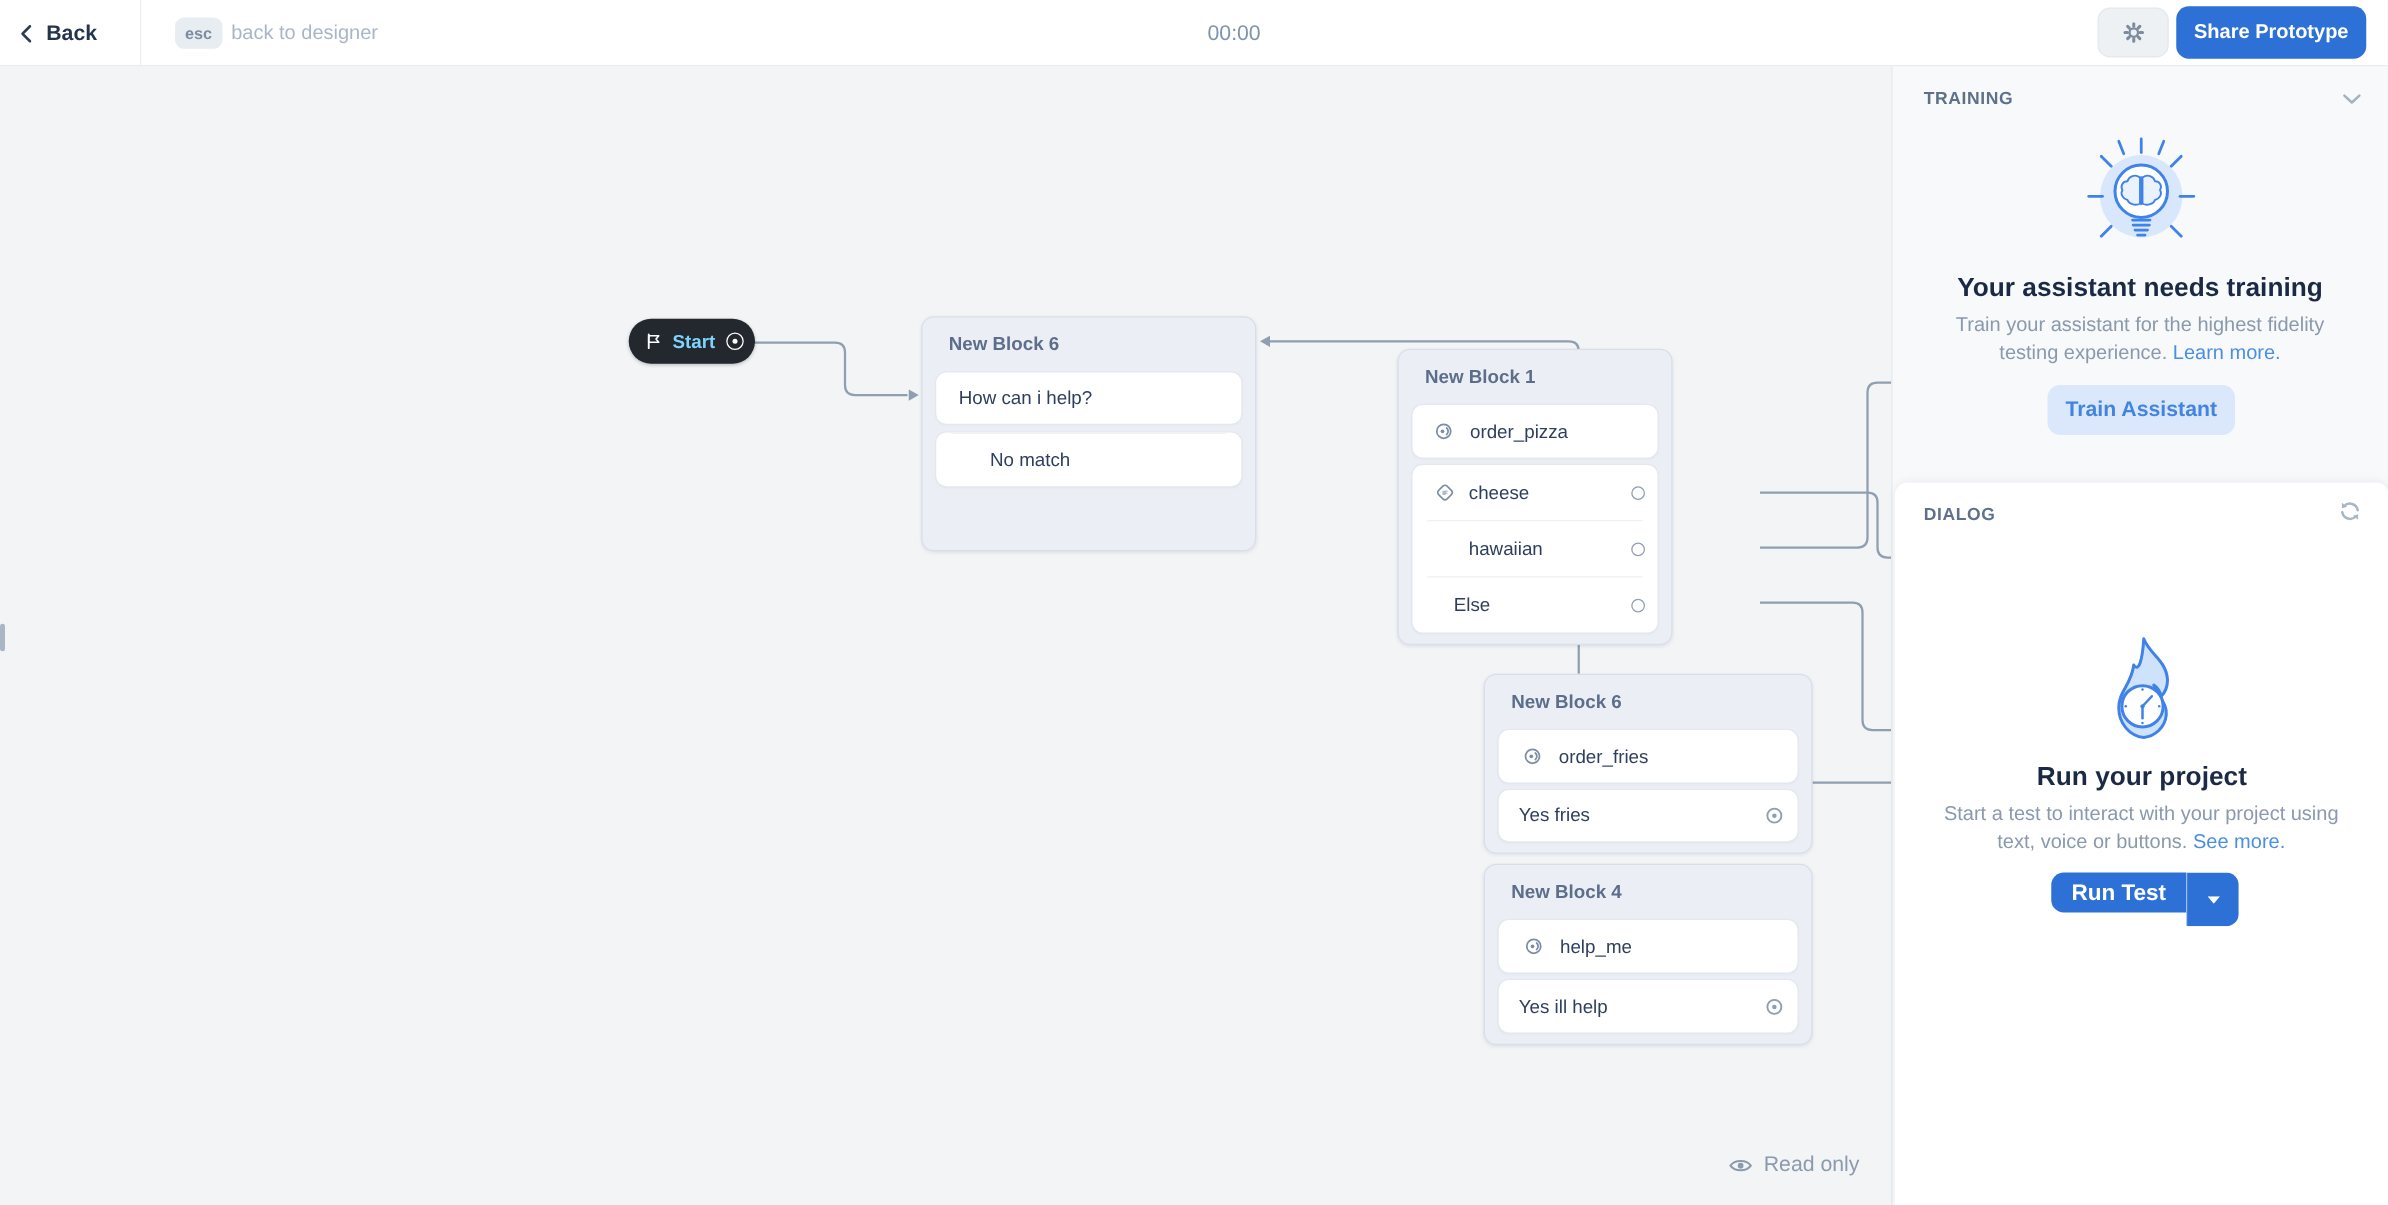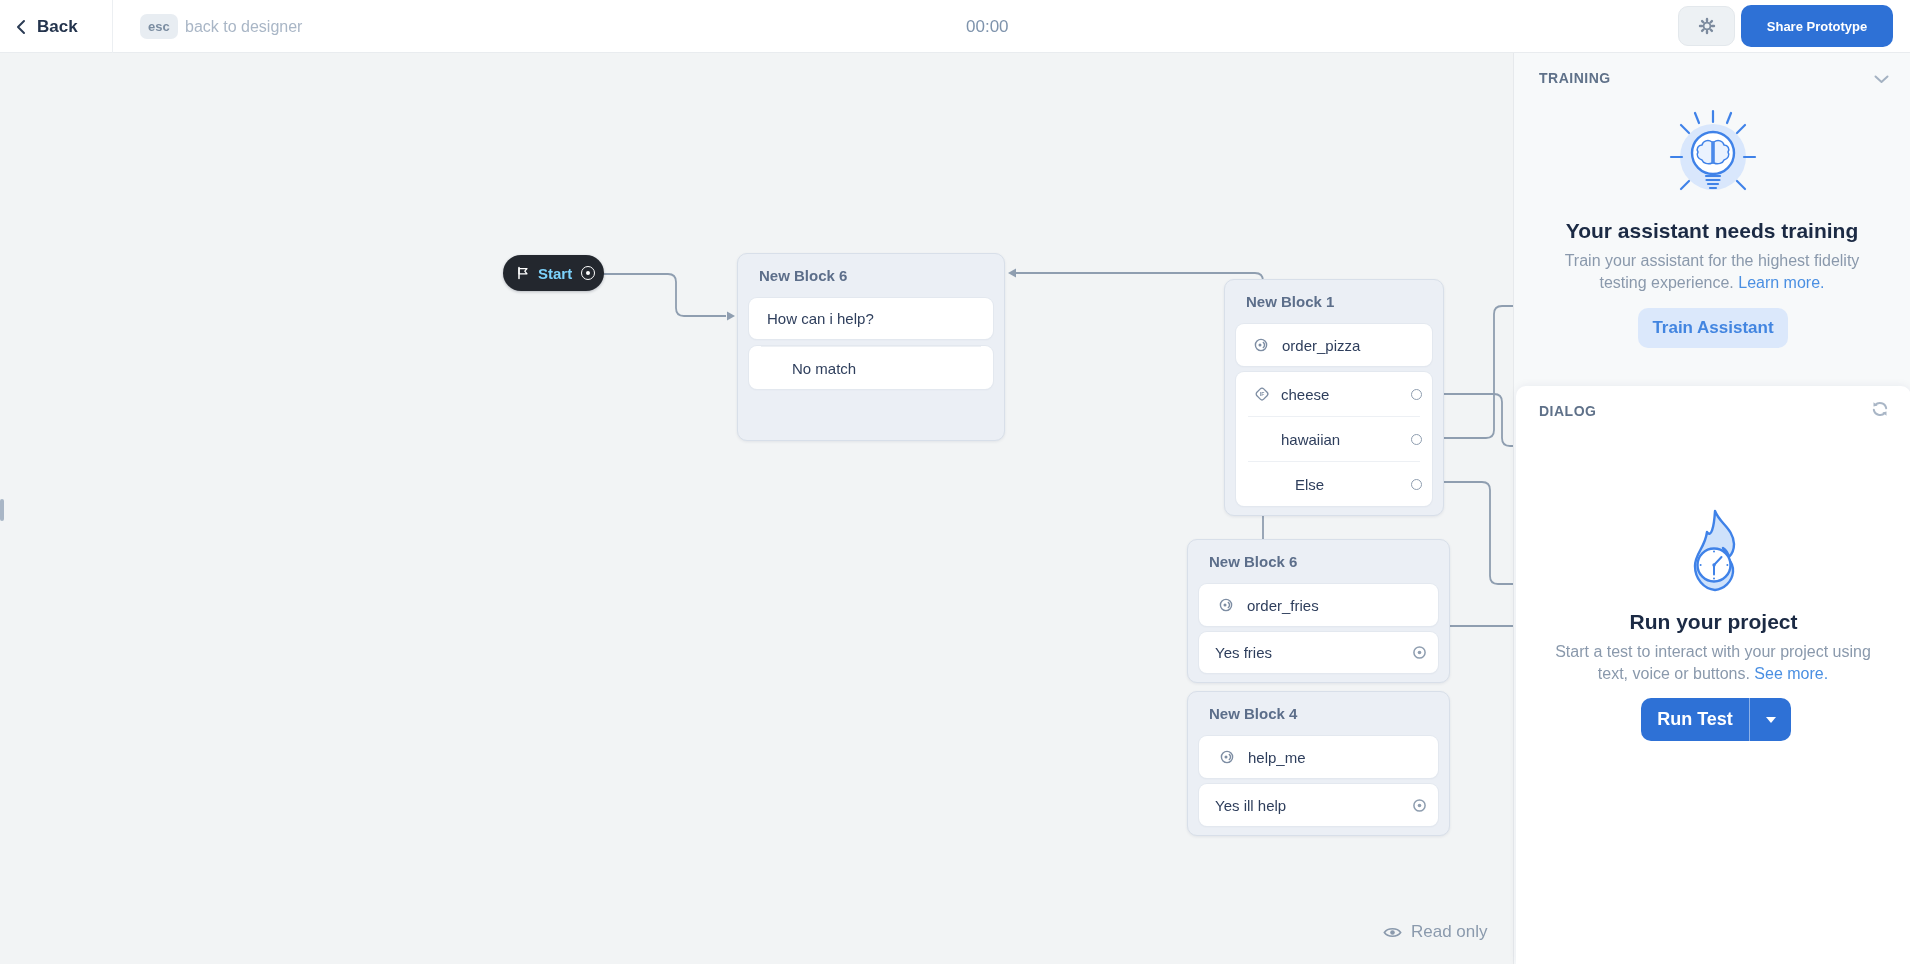--- a/index.html
+++ b/index.html
@@ -7,21 +7,21 @@
 
   
   .topbar { position:absolute; left:0; top:0; width:1910px; height:53px; background:#ffffff; border-bottom:1px solid #e9ecef; z-index:20; }
   .back-btn { position:absolute; left:16px; top:0; height:53px; display:flex; align-items:center; gap:11px; cursor:pointer; }
   .back-label { font-size:17px; font-weight:700; color:#24344d; }
   .tb-divider { position:absolute; left:112px; top:0; width:1px; height:53px; background:#eceff2; }
   .esc-pill { position:absolute; left:140px; top:14px; height:25px; padding:0 8px; background:#e8edf2; border-radius:7px; font-size:13px; font-weight:700; color:#7b8da1; line-height:25px; }
   .esc-hint { position:absolute; left:185px; top:0; line-height:53px; font-size:16px; color:#a9b6c6; }
   .timer { position:absolute; left:966px; top:0; line-height:53px; font-size:17px; color:#7e93ac; }
   .gear-btn { position:absolute; left:1678px; top:6px; width:57px; height:40px; background:#edf1f4; border:1px solid #e3e8ec; border-radius:10px; display:flex; align-items:center; justify-content:center; cursor:pointer; }
-  .share-btn { position:absolute; left:1741px; top:5px; width:152px; height:42px; background:#2e71d6; border:none; border-radius:10px; color:#fff; font-size:13px; font-weight:700; font-family:inherit; cursor:pointer; }
+  .share-btn { position:absolute; left:1741px; top:5px; width:152px; height:42px; background:#2e71d6; border:none; border-radius:10px; color:#fff; font-size:16px; font-weight:700; font-family:inherit; cursor:pointer; }
 
   
   .canvas { position:absolute; left:0; top:53px; width:1513px; height:911px; background:#f2f4f5; overflow:hidden; }
   .wires { position:absolute; left:0; top:0; width:1513px; height:911px; pointer-events:none; }
   .edge-nub { position:absolute; left:0px; top:446px; width:4px; height:22px; border-radius:3px; background:#a9b6c6; }
 
   .start-node { position:absolute; left:503px; top:202px; width:101px; height:36px; background:#23272e; border-radius:18px; display:flex; align-items:center; padding-left:13px; gap:8px; cursor:pointer; box-shadow:0 1px 3px rgba(10,20,40,.25); }
   .start-label { color:#7dd3fc; font-size:15px; font-weight:700; }
   .start-port { position:absolute; right:9px; top:11px; width:14px; height:14px; border:1.5px solid #ffffff; border-radius:50%; }
   .start-port::after { content:""; position:absolute; left:3.5px; top:3.5px; width:4px; height:4px; background:#fff; border-radius:50%; }
@@ -48,21 +48,21 @@
   .t-body { left:33px; width:330px; top:197px; }
   .link { color:#4a8fe2; text-decoration:none; cursor:pointer; }
   .train-btn { position:absolute; left:124px; top:255px; width:150px; height:40px; background:#dbe8fb; border:none; border-radius:10px; color:#4285e0; font-size:17px; font-weight:700; font-family:inherit; cursor:pointer; }
 
   .dialog-card { position:absolute; left:2px; top:333px; width:395px; height:578px; background:#ffffff; border-radius:10px 10px 0 0; box-shadow:0 -1px 8px rgba(20,40,80,.06); }
   .dialog-h { position:absolute; left:23px; top:17px; }
   .refresh-btn { position:absolute; left:354px; top:13px; cursor:pointer; }
   .flame-wrap { position:absolute; left:154px; top:120px; }
   .d-title { top:224px; }
   .d-body { left:27px; width:340px; top:255px; }
-  .run-btn { position:absolute; left:125px; top:312px; width:108px; height:43px; background:#2e71d6; border:none; border-radius:10px 0 0 10px; color:#fff; font-size:18px; font-weight:700; font-family:inherit; cursor:pointer; }
+  .run-btn { position:absolute; left:125px; top:312px; width:108px; height:32px; background:#2e71d6; border:none; border-radius:10px 0 0 10px; color:#fff; font-size:18px; font-weight:700; font-family:inherit; cursor:pointer; }
   .run-caret { position:absolute; left:233px; top:312px; width:42px; height:43px; background:#2e71d6; border:none; border-left:1px solid rgba(255,255,255,.45); border-radius:0 10px 10px 0; display:flex; align-items:center; justify-content:center; cursor:pointer; }
 </style>
 </head>
 <body>
 
 <div class="topbar">
   <div class="back-btn">
     <svg width="10" height="16" viewBox="0 0 10 16">
         <polyline points="8,2 2,8 8,14" fill="none" stroke="#2c3c55" stroke-width="2" stroke-linecap="round" stroke-linejoin="round"></polyline>
       </svg>
@@ -123,21 +123,21 @@
     <div class="block-h">New Block 6</div>
     <div class="card" style="height:41px;">
       <div class="crow" style="height:41px; padding-left:18px;">How can i help?</div>
     </div>
     <div class="card" style="margin-top:7px;">
       <div class="cdiv"></div>
       <div class="crow" style="height:42px; padding-left:43px;">No match</div>
     </div>
   </div>
 
-  <div class="block" style="left:1224px; top:226px; width:220px; height:237px;">
+  <div class="block" style="left:1118px; top:226px; width:220px; height:237px;">
     <div class="block-h">New Block 1</div>
     <div class="card">
       <div class="crow" style="height:42px; padding-left:17px; gap:10px;">
         <svg width="19" height="18" viewBox="0 0 19 18">
           <circle cx="8" cy="9" r="5.6" fill="none" stroke="#7d8da3" stroke-width="1.4"></circle>
           <circle cx="7" cy="9" r="1.5" fill="#7d8da3"></circle>
           <path d="M10.3 6.4 a3.4 3.4 0 0 1 0 5.2" fill="none" stroke="#7d8da3" stroke-width="1.4" stroke-linecap="round"></path>
         </svg>
         <span>order_pizza</span>
       </div>
@@ -150,21 +150,21 @@
         </svg>
         <span>cheese</span>
         <span class="port"></span>
       </div>
       <div class="cdiv"></div>
       <div class="crow" style="height:44px; padding-left:45px;">
         <span>hawaiian</span>
         <span class="port"></span>
       </div>
       <div class="cdiv"></div>
-      <div class="crow" style="height:44px; padding-left:59px;">
+      <div class="crow" style="height:44px; padding-left:33px;">
         <span>Else</span>
         <span class="port"></span>
       </div>
     </div>
   </div>
 
   <div class="block" style="left:1187px; top:486px; width:263px; height:144px;">
     <div class="block-h">New Block 6</div>
     <div class="card">
       <div class="crow" style="height:42px; padding-left:19px; gap:10px;">

